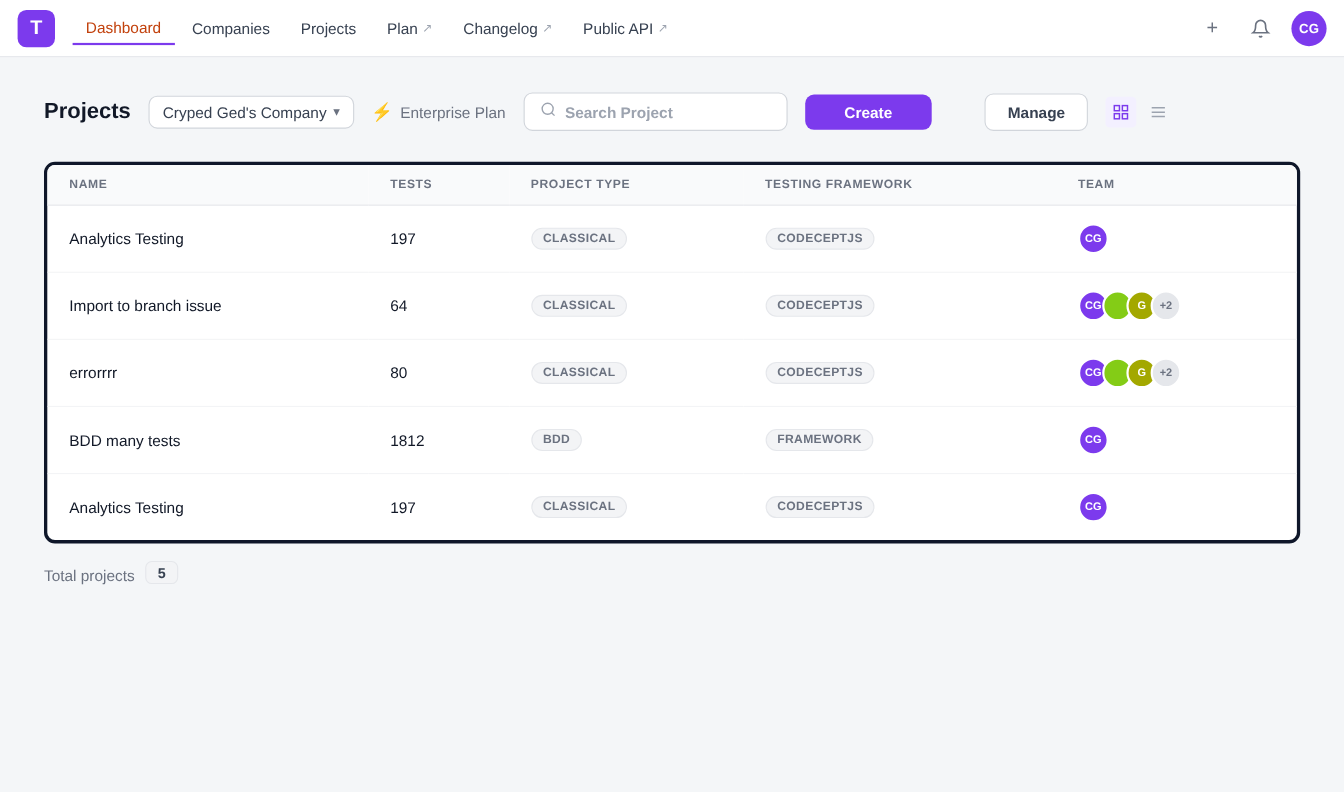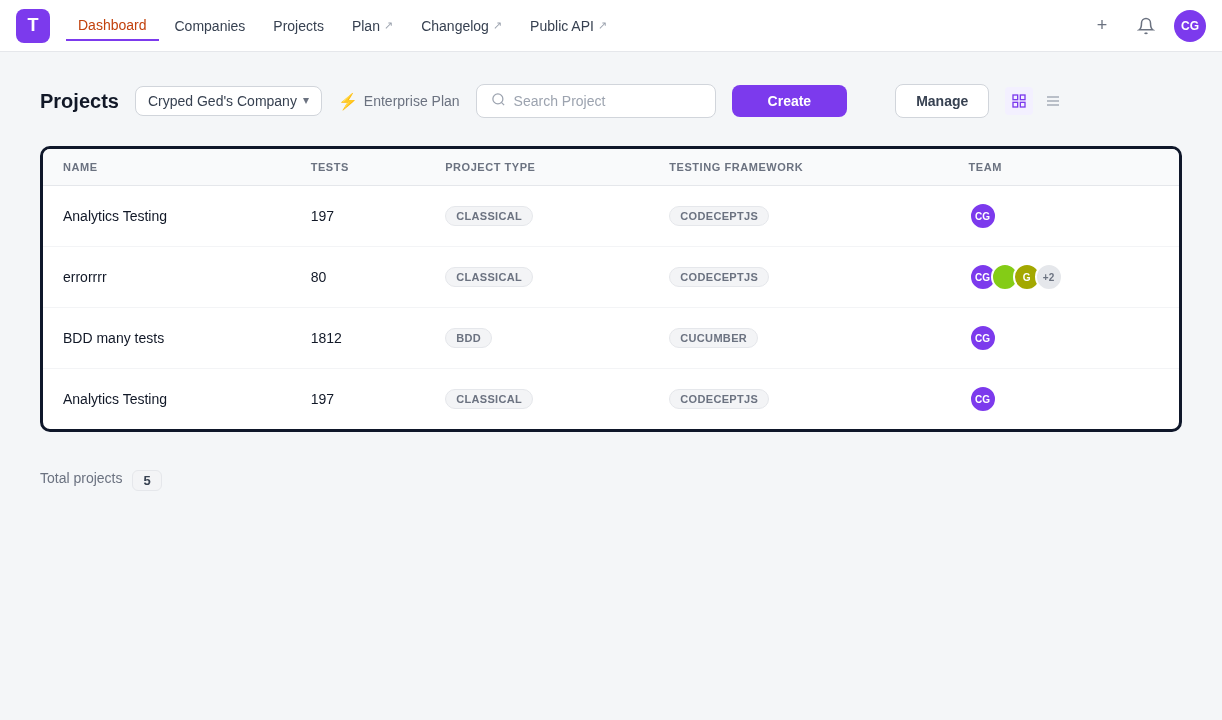--- a/index.html
+++ b/index.html
@@ -51,21 +51,21 @@
     }
     .plan-icon { color: #f59e0b; font-size: 16px; }
     .search-box {
       display: flex; align-items: center; gap: 8px; padding: 7px 14px;
       border: 1px solid #d1d5db; border-radius: 8px; background: #fff;
       min-width: 200px; flex: 1; max-width: 240px;
     }
     .search-icon { color: #9ca3af; font-size: 15px; }
     .search-input {
       border: none; outline: none; font-size: 14px; color: #374151;
-      background: transparent; width: 100%;
+      background: transparent; width: 100%; font-weight: bold;
     }
     .search-input::placeholder { color: #9ca3af; }
     .btn-create {
       padding: 8px 36px; background: #7c3aed; color: #fff;
       border: none; border-radius: 8px; font-size: 14px; font-weight: 600;
       cursor: pointer;
     }
     .btn-manage {
       padding: 8px 20px; background: #fff; color: #374151;
       border: 1px solid #d1d5db; border-radius: 8px; font-size: 14px; font-weight: 600;
@@ -108,21 +108,21 @@
       width: 28px; height: 28px; border-radius: 50%;
       border: 2px solid #fff; display: flex; align-items: center; justify-content: center;
       font-size: 10px; font-weight: 700; color: #fff; margin-left: -6px;
     }
     .avatar:first-child { margin-left: 0; }
     .avatar-extra {
       background: #e5e7eb; color: #6b7280; font-size: 10px; font-weight: 700;
     }
 
     
-    .footer { margin-top: 38px; display: flex; align-items: flex-start; gap: 10px; font-size: 14px; color: #6b7280; }
+    .footer { margin-top: 16px; display: flex; align-items: flex-end; gap: 10px; font-size: 14px; color: #6b7280; }
     .total-badge {
       background: #f3f4f6; border: 1px solid #e5e7eb; border-radius: 6px;
       padding: 2px 10px; font-size: 13px; font-weight: 600; color: #374151;
     }
   </style>
 </head>
 <body>
 
 <nav class="navbar">
   <div class="nav-logo">T</div>
@@ -220,38 +220,52 @@
             <td>197</td>
             <td><span class="badge">CLASSICAL</span></td>
             <td><span class="badge">CODECEPTJS</span></td>
             <td>
               <div class="avatar-group">
                 <div class="avatar" style="background: rgb(124, 58, 237);">CG</div>
               </div>
             </td>
           </tr>
           <tr>
-            <td style="font-weight: 400;">errorrrr</td>
-            <td>80</td>
+            <td style="font-weight: 500;">Import to branch issue</td>
+            <td>64</td>
             <td><span class="badge">CLASSICAL</span></td>
             <td><span class="badge">CODECEPTJS</span></td>
             <td>
               <div class="avatar-group">
                 <div class="avatar" style="background: rgb(124, 58, 237);">CG</div>
                 <div class="avatar" style="background: rgb(132, 204, 22); width: 28px; height: 28px;"></div>
                 <div class="avatar" style="background: rgb(163, 168, 0);">G</div>
                 <div class="avatar avatar-extra">+2</div>
               </div>
             </td>
           </tr>
           <tr>
+            <td style="font-weight: 400;">errorrrr</td>
+            <td>80</td>
+            <td><span class="badge">CLASSICAL</span></td>
+            <td><span class="badge">CODECEPTJS</span></td>
+            <td>
+              <div class="avatar-group">
+                <div class="avatar" style="background: rgb(124, 58, 237);">CG</div>
+                <div class="avatar" style="background: rgb(132, 204, 22); width: 28px; height: 28px;"></div>
+                <div class="avatar" style="background: rgb(163, 168, 0);">G</div>
+                <div class="avatar avatar-extra">+2</div>
+              </div>
+            </td>
+          </tr>
+          <tr>
             <td style="font-weight: 500;">BDD many tests</td>
             <td>1812</td>
             <td><span class="badge">BDD</span></td>
-            <td><span class="badge">CUCUMBER</span></td>
+            <td><span class="badge">FRAMEWORK</span></td>
             <td>
               <div class="avatar-group">
                 <div class="avatar" style="background: rgb(124, 58, 237);">CG</div>
               </div>
             </td>
           </tr>
           <tr>
             <td style="font-weight: 500;">Analytics Testing</td>
             <td>197</td>
             <td><span class="badge">CLASSICAL</span></td>

